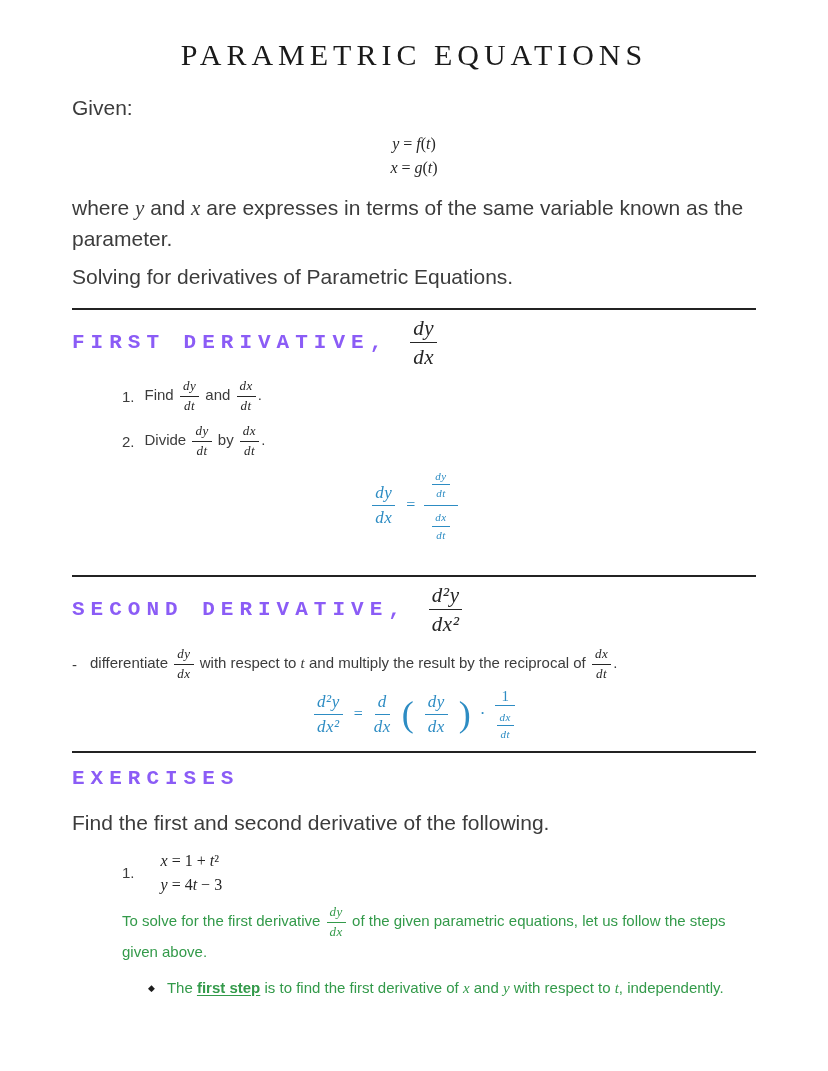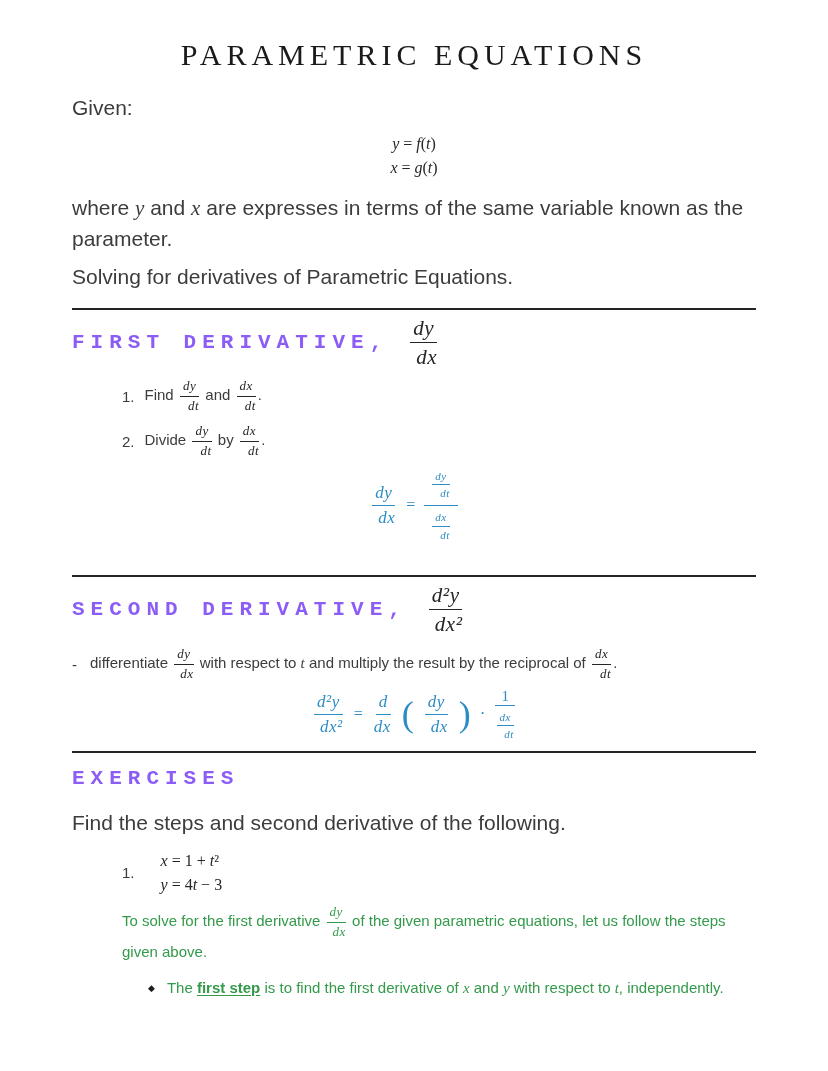--- a/index.html
+++ b/index.html
@@ -27,21 +27,21 @@
 
   .heading-row{display:flex;align-items:center;gap:20px;margin-top:6px;}
   .section-heading{
     font-family:"Liberation Mono",monospace;font-weight:700;font-size:21px;
     letter-spacing:6px;color:#8b5cf6;white-space:nowrap;
   }
   .exercises-heading{margin-top:14px;}
 
   
   .frac{
-    display:inline-flex;flex-direction:column;align-items:flex-end;vertical-align:middle;
+    display:inline-flex;flex-direction:column;align-items:center;vertical-align:middle;
     font-family:"Liberation Serif",serif;font-style:italic;line-height:1.15;
     font-size:13px;margin:0 2px;letter-spacing:0.5px;color:#262626;
   }
   .frac .fnum{border-bottom:1px solid currentColor;padding:0 3px 2px;}
   .frac .fden{padding-top:2px;}
   .f-lg{font-size:21px;}
   .f-md{font-size:17px;}
   .f-sm{font-size:11px;}
   .blue .frac, .green .frac{color:inherit;}
 
@@ -194,21 +194,21 @@
             <span class="fden">dt</span>
           </span>
         </span>
     </span>
   </div>
 
   <hr class="rule" style="margin-top:10px;">
 
   <div class="section-heading exercises-heading">EXERCISES</div>
 
-  <p class="body-text ex-intro">Find the steps and second derivative of the following.</p>
+  <p class="body-text ex-intro">Find the first and second derivative of the following.</p>
 
   <div class="ex-item">
     <span class="ex-number">1.</span>
     <span class="ex-eqs">
       <span class="ex-eq"><span class="mvar">x</span> = 1 + <span class="mvar">t</span>²</span>
       <span class="ex-eq"><span class="mvar">y</span> = 4<span class="mvar">t</span> − 3</span>
     </span>
   </div>
 
   <p class="body-text solution-para green">To solve for the first derivative <span class="frac">

